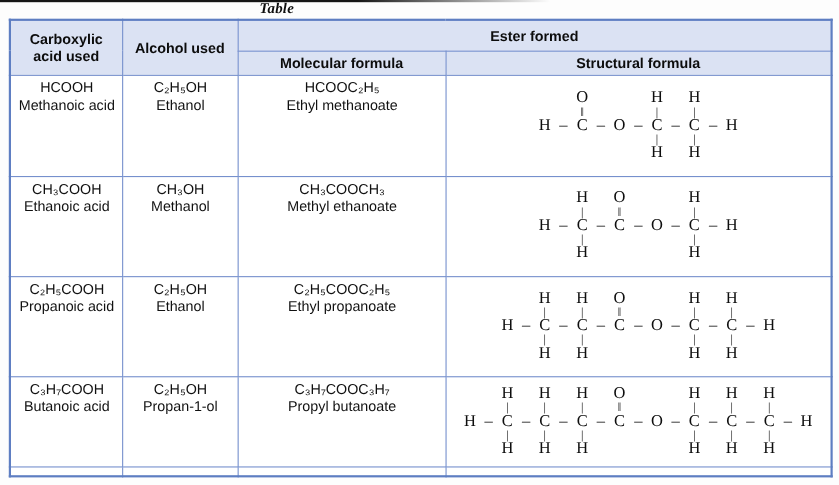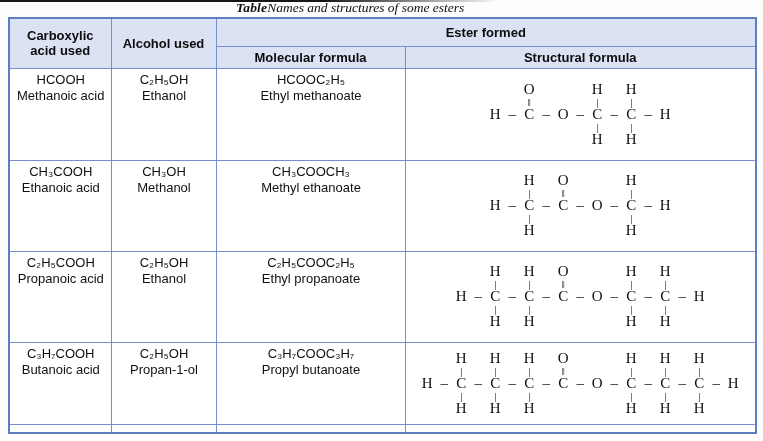--- a/index.html
+++ b/index.html
@@ -8,21 +8,21 @@
     background:#fdfdfd; overflow:hidden;
     font-family:"Liberation Sans","DejaVu Sans",sans-serif;
     color:#111;
   }
   .scan-edge-top {
     position:absolute; top:0; left:0; width:500px; height:2px;
     background:linear-gradient(to right,#161616 65%, rgba(22,22,22,0));
   }
   .title {
     position:absolute; top:0; left:236px; height:16px;
-    display:flex; align-items:center; 
+    display:flex; align-items:center; gap:40px;
     font-family:"Liberation Serif","DejaVu Serif",serif;
     font-style:italic; font-size:13.5px; color:#101010;
   }
   .title .tlabel { font-weight:bold; letter-spacing:.2px; }
   table.ester-table {
     position:absolute; top:17px; left:8px; width:747px;
     border-collapse:collapse; table-layout:fixed;
     border:2px solid #5e7ec2;
   }
   .ester-table th, .ester-table td {
@@ -63,21 +63,20 @@
     height:10px; line-height:10px; font-size:11px;
   }
 </style>
 </head>
 <body>
 
 <div class="scan-edge-top"></div>
 
 <div class="title">
   <span class="tlabel">Table</span>
-  <span class="tcaption">Names and structures of some esters</span>
 </div>
 
 <table class="ester-table">
   <colgroup>
     <col style="width:102px">
       <col style="width:105px">
       <col style="width:189px">
       <col style="width:351px">
   </colgroup>
   <thead>

